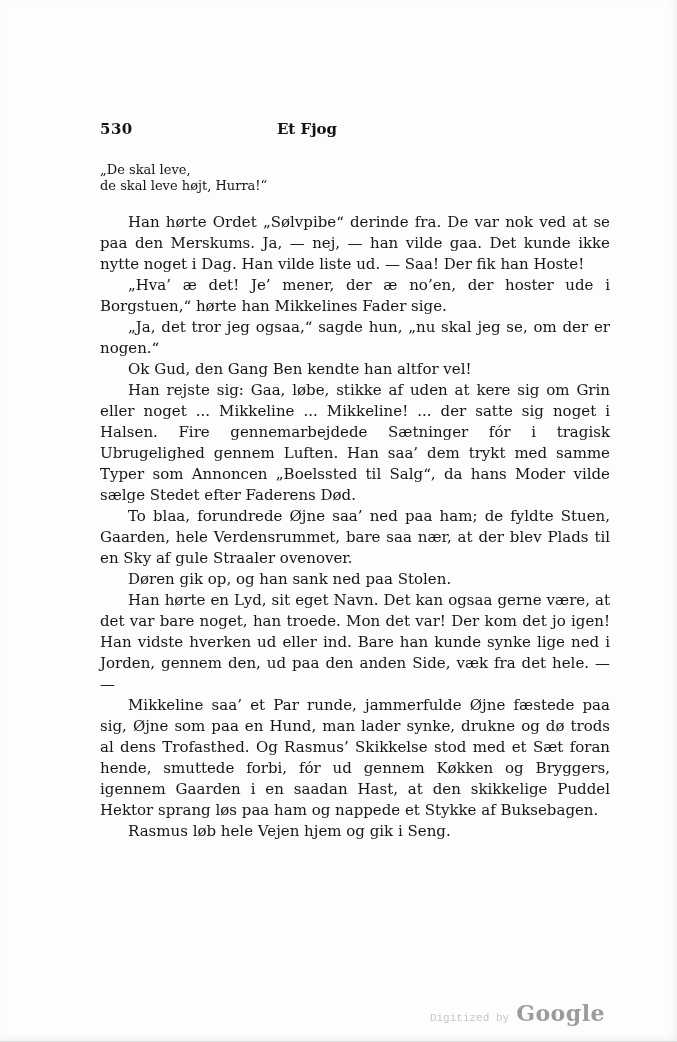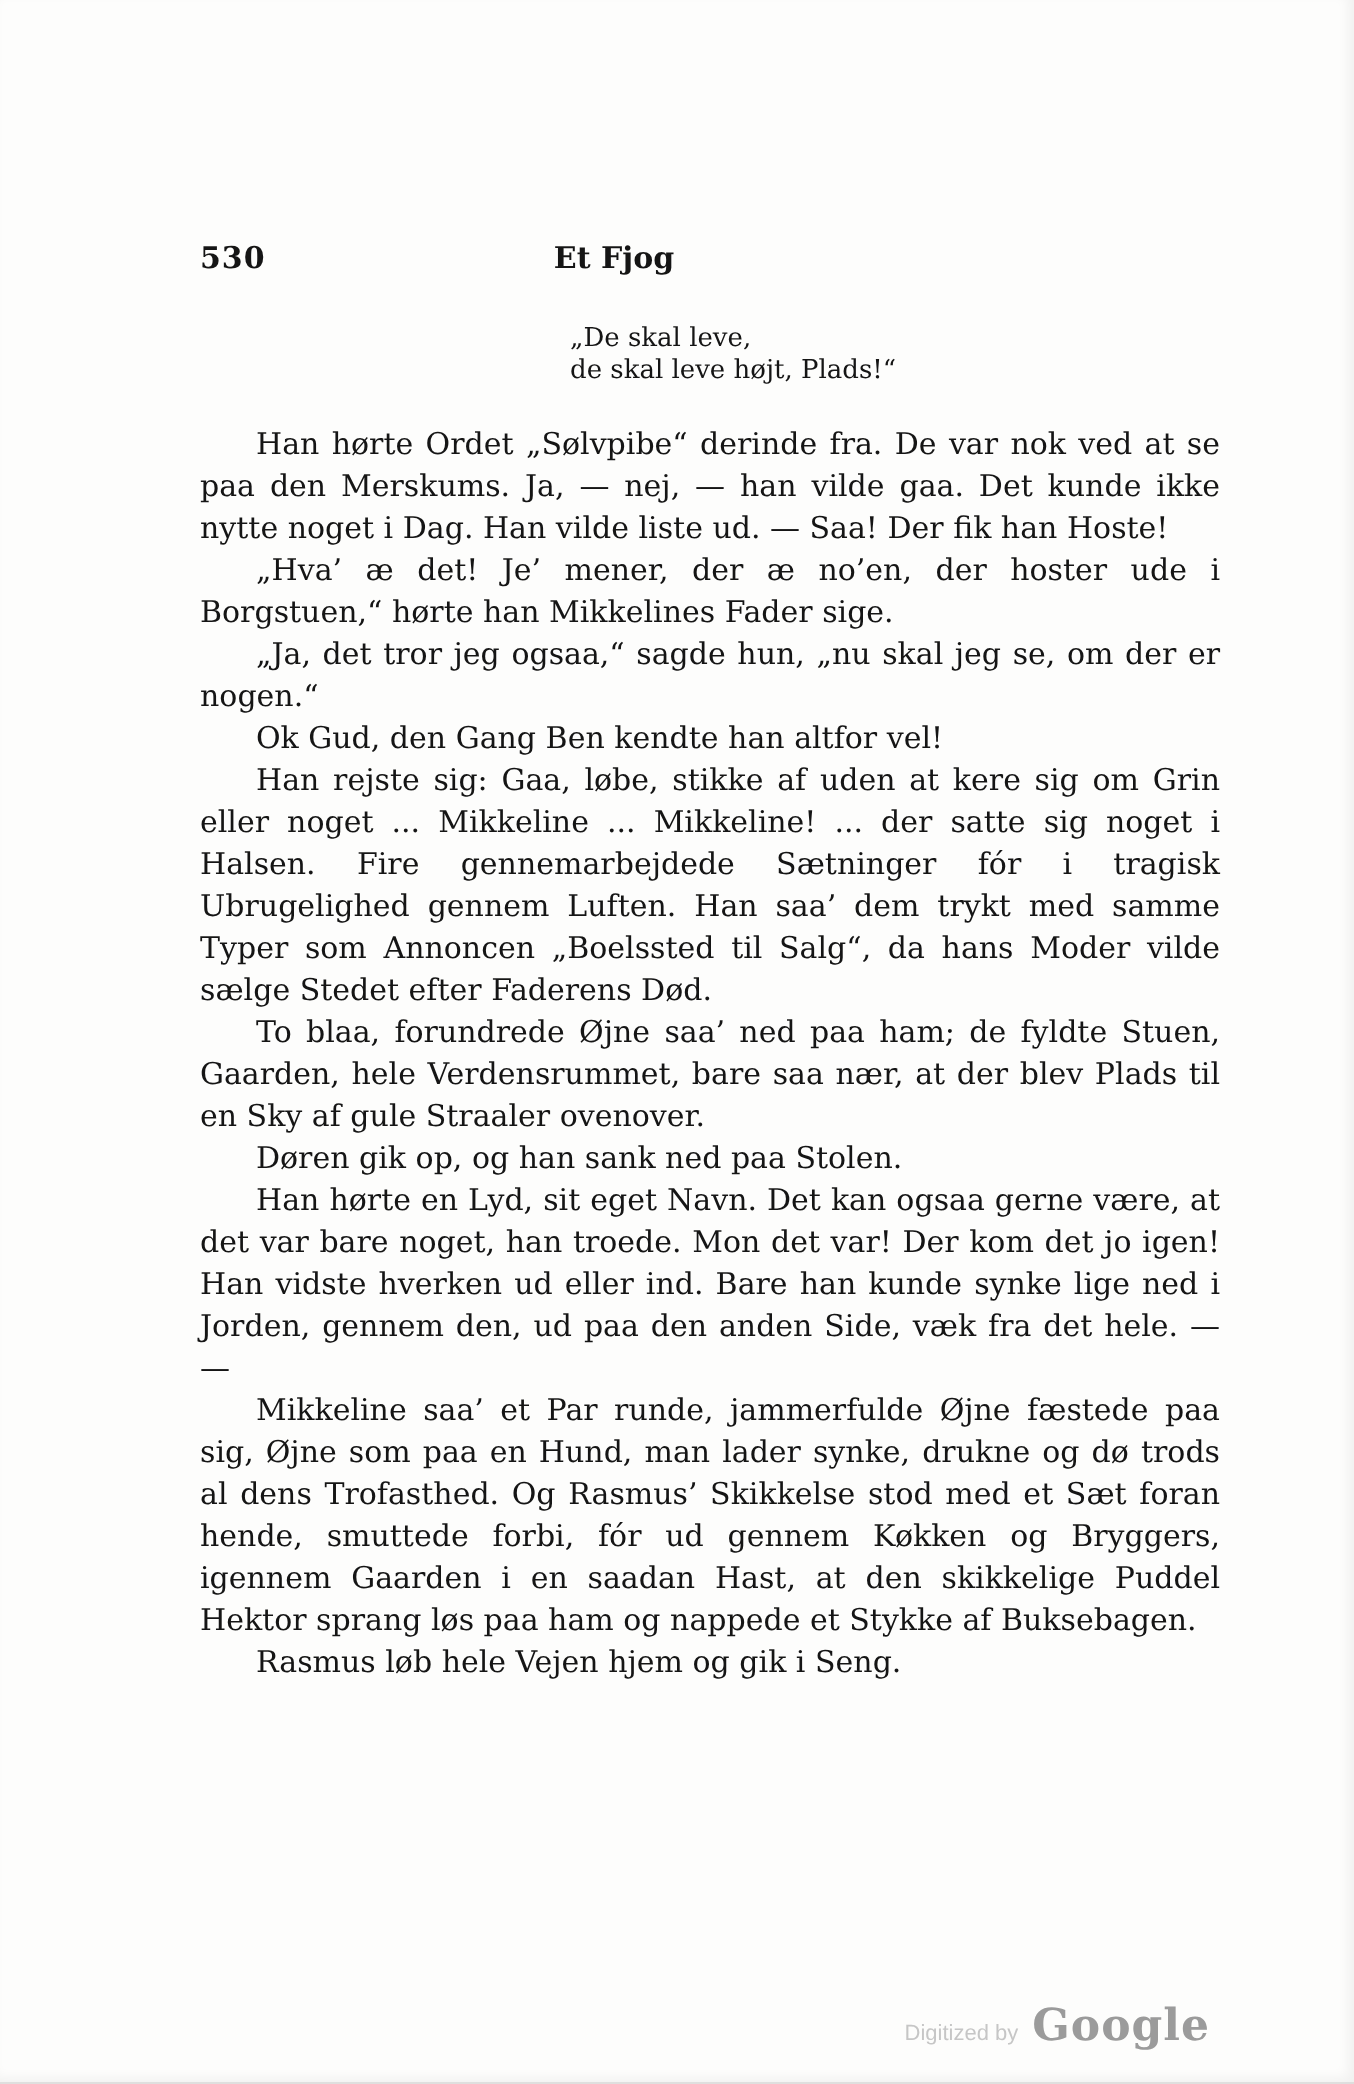--- a/index.html
+++ b/index.html
@@ -35,21 +35,20 @@
   .running-title {
     display: block;
     text-align: center;
     font-weight: bold;
     font-size: 15px;
     
     transform: translateX(-48px);
     margin-top: 36px;
   }
   .verse {
-    margin-left: 185px;
     margin-bottom: 18px;
     font-size: 13px;
     line-height: 16px;
   }
   .body-text p {
     margin: 0;
     font-size: 15px;
     line-height: 21px;
     text-align: justify;
     text-indent: 28px;
@@ -57,21 +56,21 @@
   .footer {
     position: absolute;
     right: 72px;
     bottom: 16px;
     display: flex;
     align-items: baseline;
     gap: 7px;
     user-select: none;
   }
   .digitized-by {
-    font-family: Liberation Sans, sans-serif;
+    font-family: Liberation Mono, monospace;
     font-size: 11px;
     color: #c6c6c6;
     margin-top: 16px;
   }
   .google-wordmark {
     font-family: "DejaVu Serif", "Liberation Serif", serif;
     font-size: 22px;
     color: #9b9b9b;
     letter-spacing: 0.5px;
     font-weight: bold;
@@ -82,21 +81,21 @@
 
 <div class="page">
 
   <div class="page-header">
     <span class="page-number">530</span>
     <span class="running-title">Et Fjog</span>
   </div>
 
   <div class="verse">
     <div>„De skal leve,</div>
-    <div>de skal leve højt, Plads!“</div>
+    <div>de skal leve højt, Hurra!“</div>
   </div>
 
   <div class="body-text">
     <p>Han hørte Ordet „Sølvpibe“ derinde fra. De var nok ved at se paa den Merskums. Ja, — nej, — han vilde gaa. Det kunde ikke nytte noget i Dag. Han vilde liste ud. — Saa! Der fik han Hoste!</p>
     <p>„Hva’ æ det! Je’ mener, der æ no’en, der hoster ude i Borgstuen,“ hørte han Mikkelines Fader sige.</p>
     <p>„Ja, det tror jeg ogsaa,“ sagde hun, „nu skal jeg se, om der er nogen.“</p>
     <p>Ok Gud, den Gang Ben kendte han altfor vel!</p>
     <p>Han rejste sig: Gaa, løbe, stikke af uden at kere sig om Grin eller noget ... Mikkeline ... Mikkeline! ... der satte sig noget i Halsen. Fire gennemarbejdede Sætninger fór i tragisk Ubrugelighed gennem Luften. Han saa’ dem trykt med samme Typer som Annoncen „Boelssted til Salg“, da hans Moder vilde sælge Stedet efter Faderens Død.</p>
     <p>To blaa, forundrede Øjne saa’ ned paa ham; de fyldte Stuen, Gaarden, hele Verdensrummet, bare saa nær, at der blev Plads til en Sky af gule Straaler ovenover.</p>
     <p>Døren gik op, og han sank ned paa Stolen.</p>

